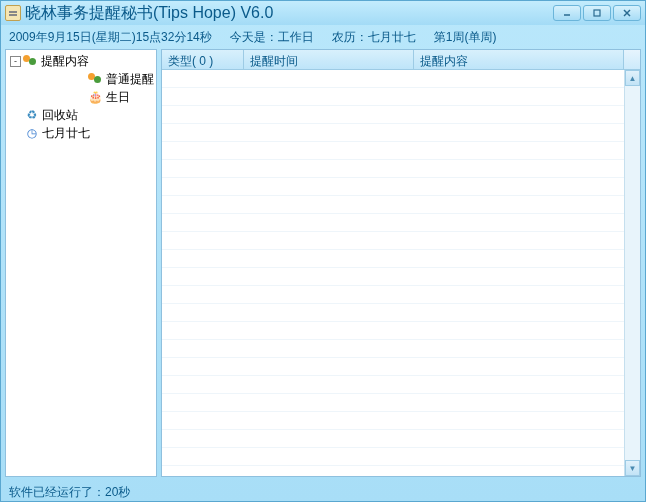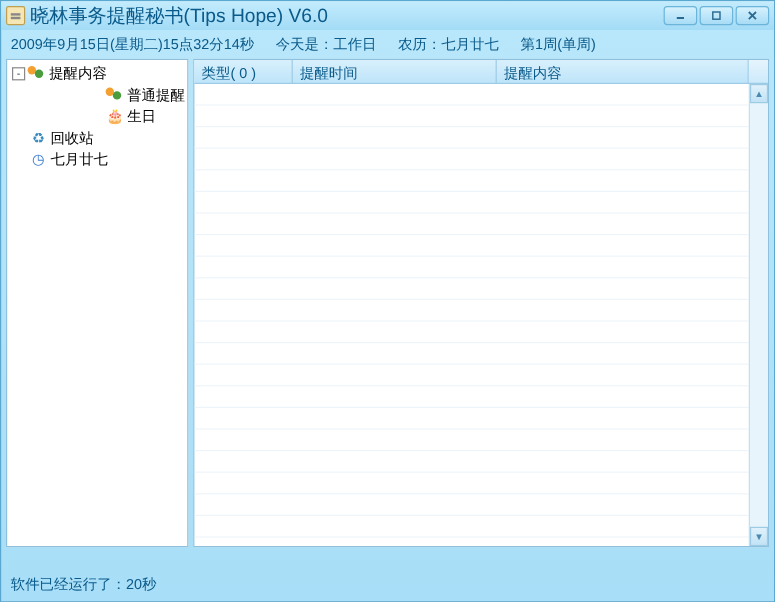--- a/index.html
+++ b/index.html
@@ -32,21 +32,21 @@
 .th-type { width: 82px; }
 .th-time { width: 170px; font-family: Liberation Mono, monospace; }
 .th-content { flex: 1; }
 .th-scroll { width: 16px; border-right: none; background: linear-gradient(to bottom, #e6f4fd, #cdeafb); }
 .table-body { flex: 1; overflow: hidden; position: relative; display: flex; }
 .rows { flex: 1; }
 .row { height: 18px; border-bottom: 1px solid #eef5fa; }
 .vscroll { width: 16px; background: #e8f4fb; border-left: 1px solid #c5dfee; position: relative; }
 .vscroll-btn { height: 16px; background: linear-gradient(to bottom, #e0f1fb, #c2e3f6); border: 1px solid #9dcbe5; display: flex; align-items: center; justify-content: center; font-size: 8px; color: #4a8ab0; cursor: pointer; }
 .vscroll-btn.bottom { position: absolute; bottom: 0; left: 0; right: 0; }
-.status-bar { height: 22px; display: flex; align-items: flex-start; padding: 0 8px; color: #0a5a8a; margin-top: 21px; }
+.status-bar { height: 22px; display: flex; align-items: flex-end; padding: 0 8px; color: #0a5a8a; }
 .indent1 { padding-left: 18px; }
 .indent2 { padding-left: 34px; margin-left: 48px; }
 </style>
 </head>
 <body>
 
 <div class="window">
   <div class="titlebar">
     <div class="titlebar-icon"></div>
     <div class="titlebar-text">晓林事务提醒秘书(Tips Hope) V6.0</div>

